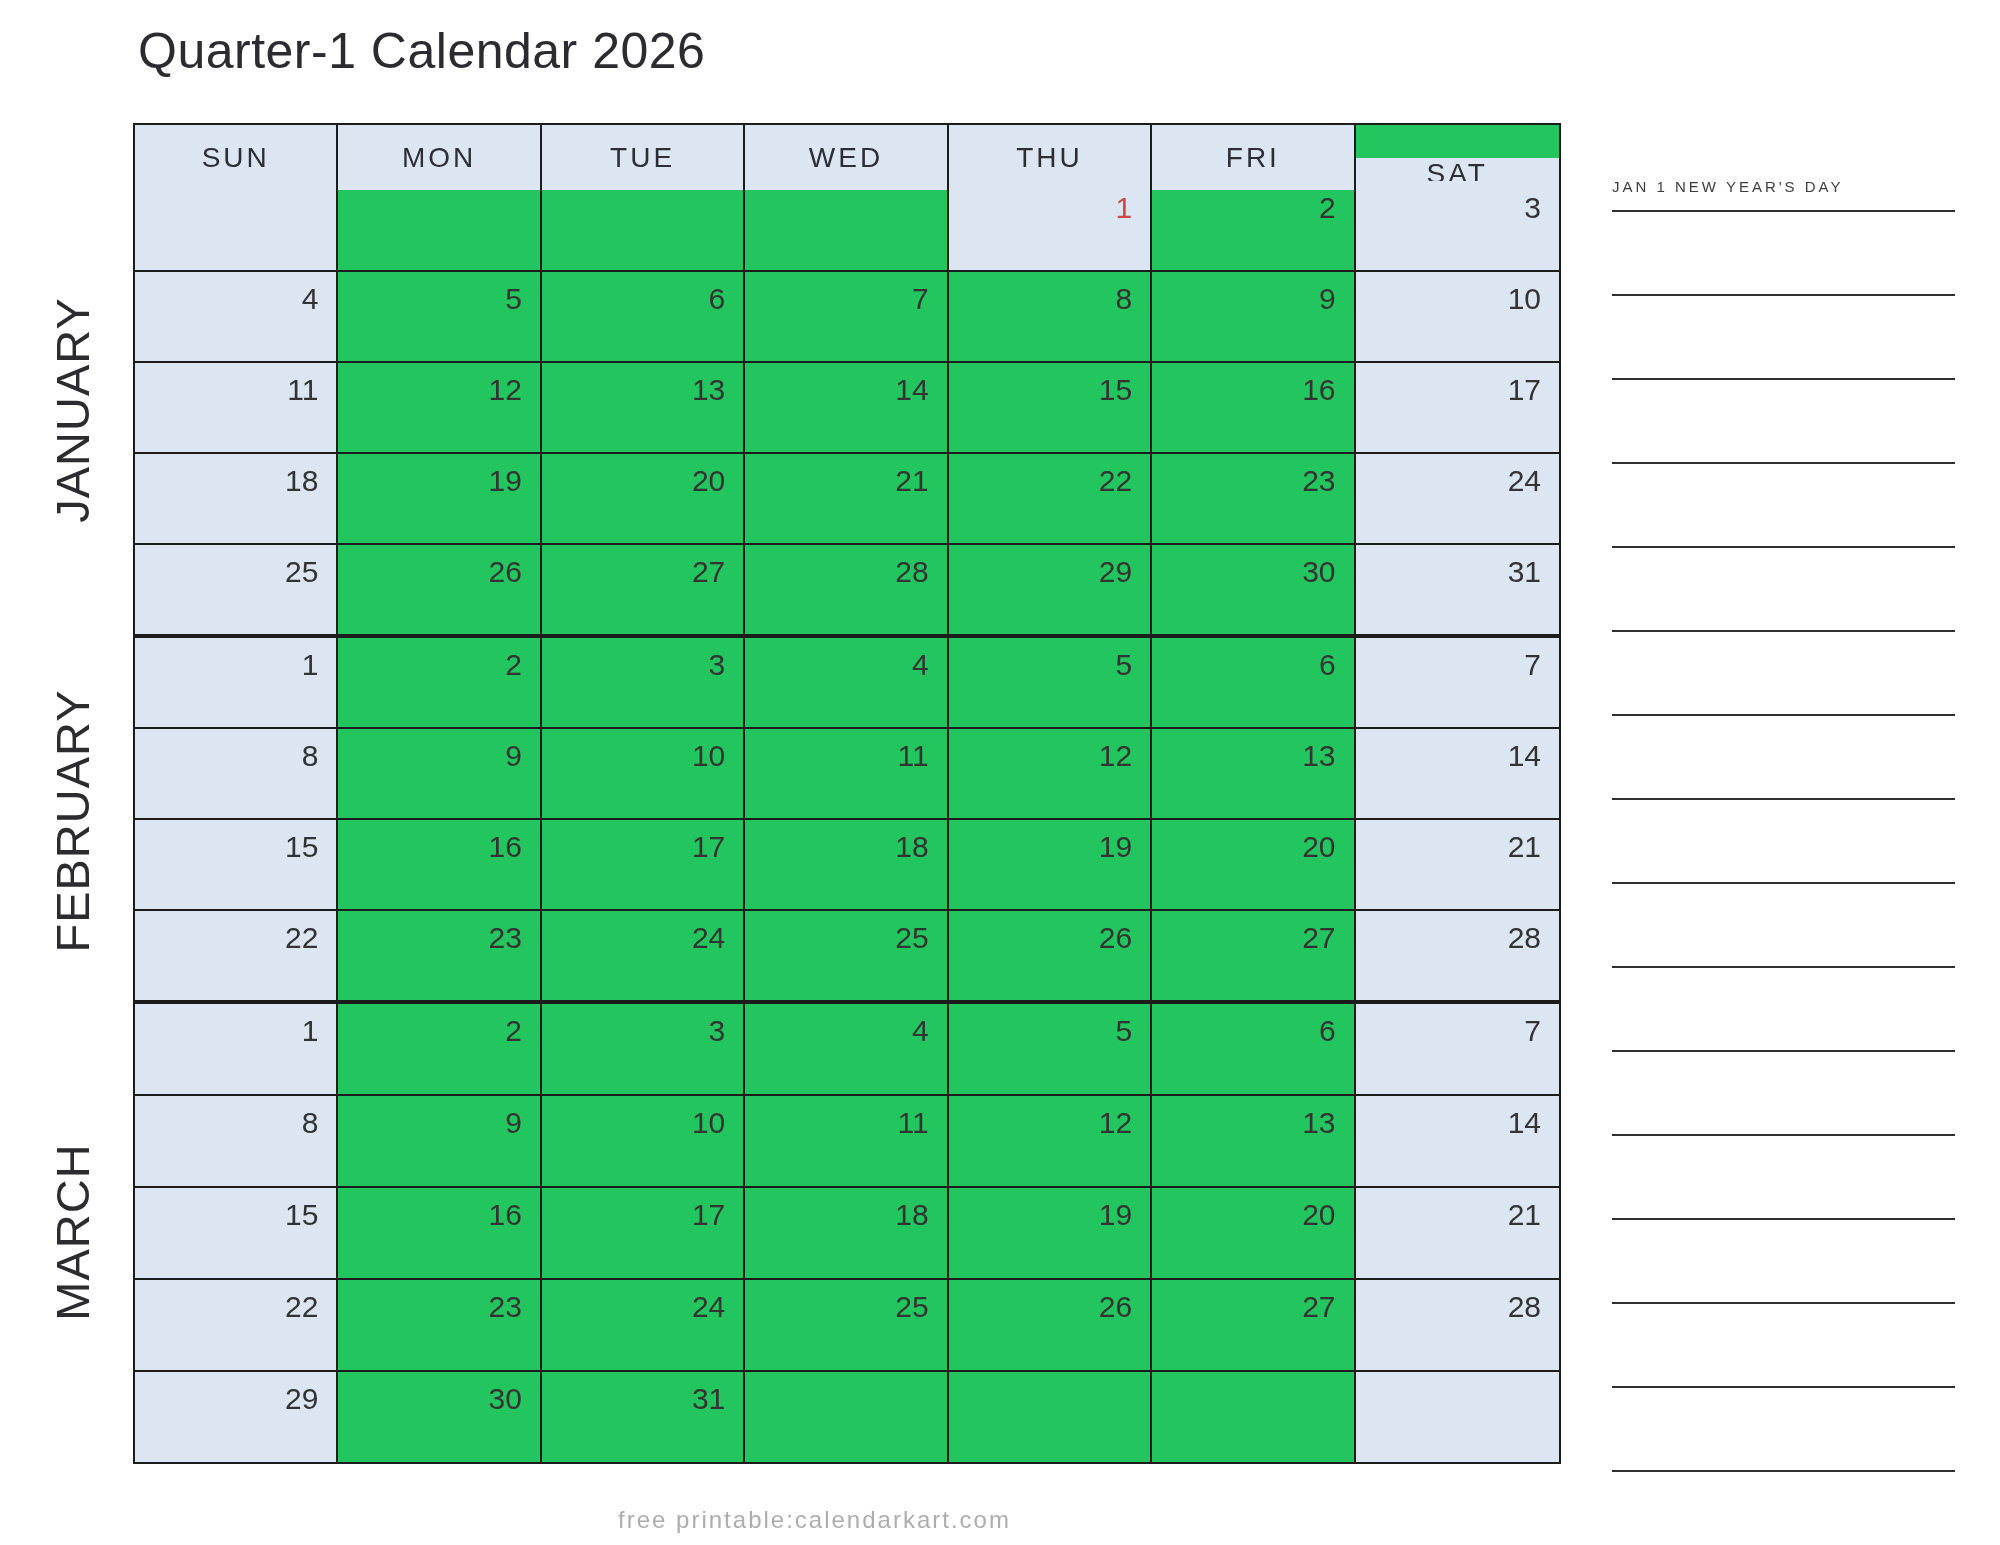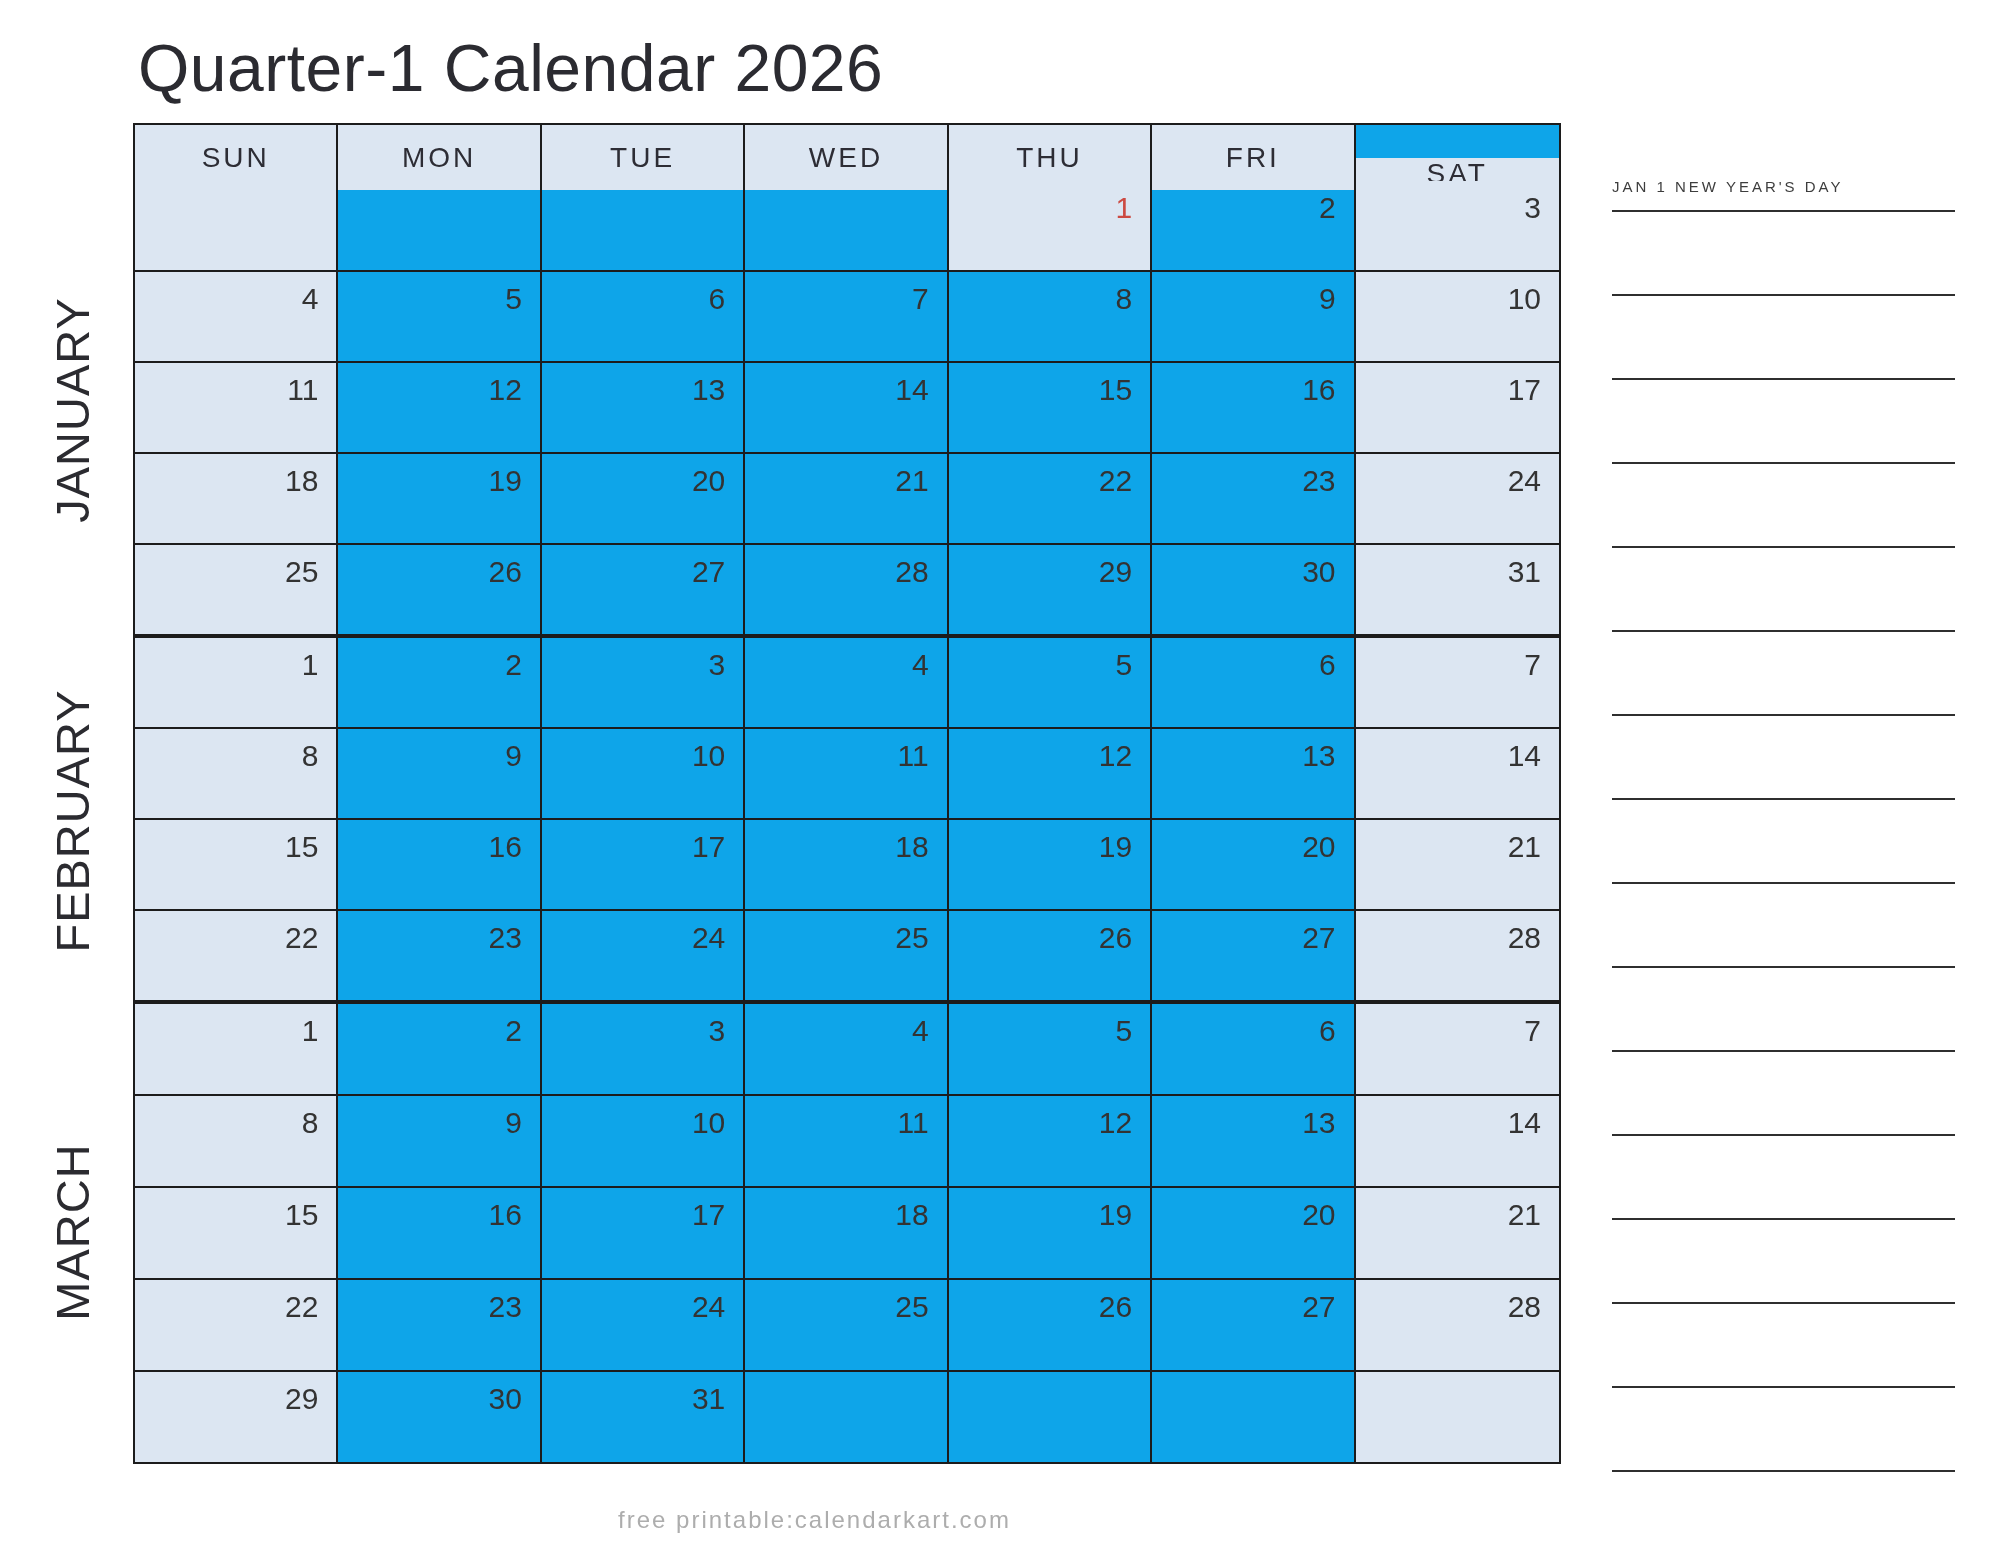--- a/index.html
+++ b/index.html
@@ -8,29 +8,29 @@
     font-family:"Liberation Sans","DejaVu Sans",sans-serif;
     -webkit-font-smoothing:antialiased;
   }
   :root{
     --shade:#dce6f2;
     --grid:#1c1c1c;
     --datecol:#333333;
     --red:#cc4a42;
   }
   .page-title{
-    position:absolute;left:138px;top:30px;
-    font-size:66px;font-weight:500;color:#2b2b31;letter-spacing:0.5px;
+    position:absolute;left:138px;top:22px;
+    font-size:50px;font-weight:500;color:#2b2b31;letter-spacing:0.5px;
     white-space:nowrap;
     text-align:right;
   }
   
   .cal{
     position:absolute;left:133px;top:123px;width:1428px;
-    border:2px solid var(--grid);box-sizing:border-box;background:#0ea5e9;
+    border:2px solid var(--grid);box-sizing:border-box;background:#22c55e;
   }
   .cal-header{
     display:grid;grid-template-columns:repeat(7,1fr);
     height:52px;border-bottom:4px solid var(--grid);
   }
   .cal-header .hcell{
     background:var(--shade);
     border-right:2px solid var(--grid);
     display:flex;align-items:center;justify-content:center;
     font-size:28px;letter-spacing:3px;color:#2d2d35;

